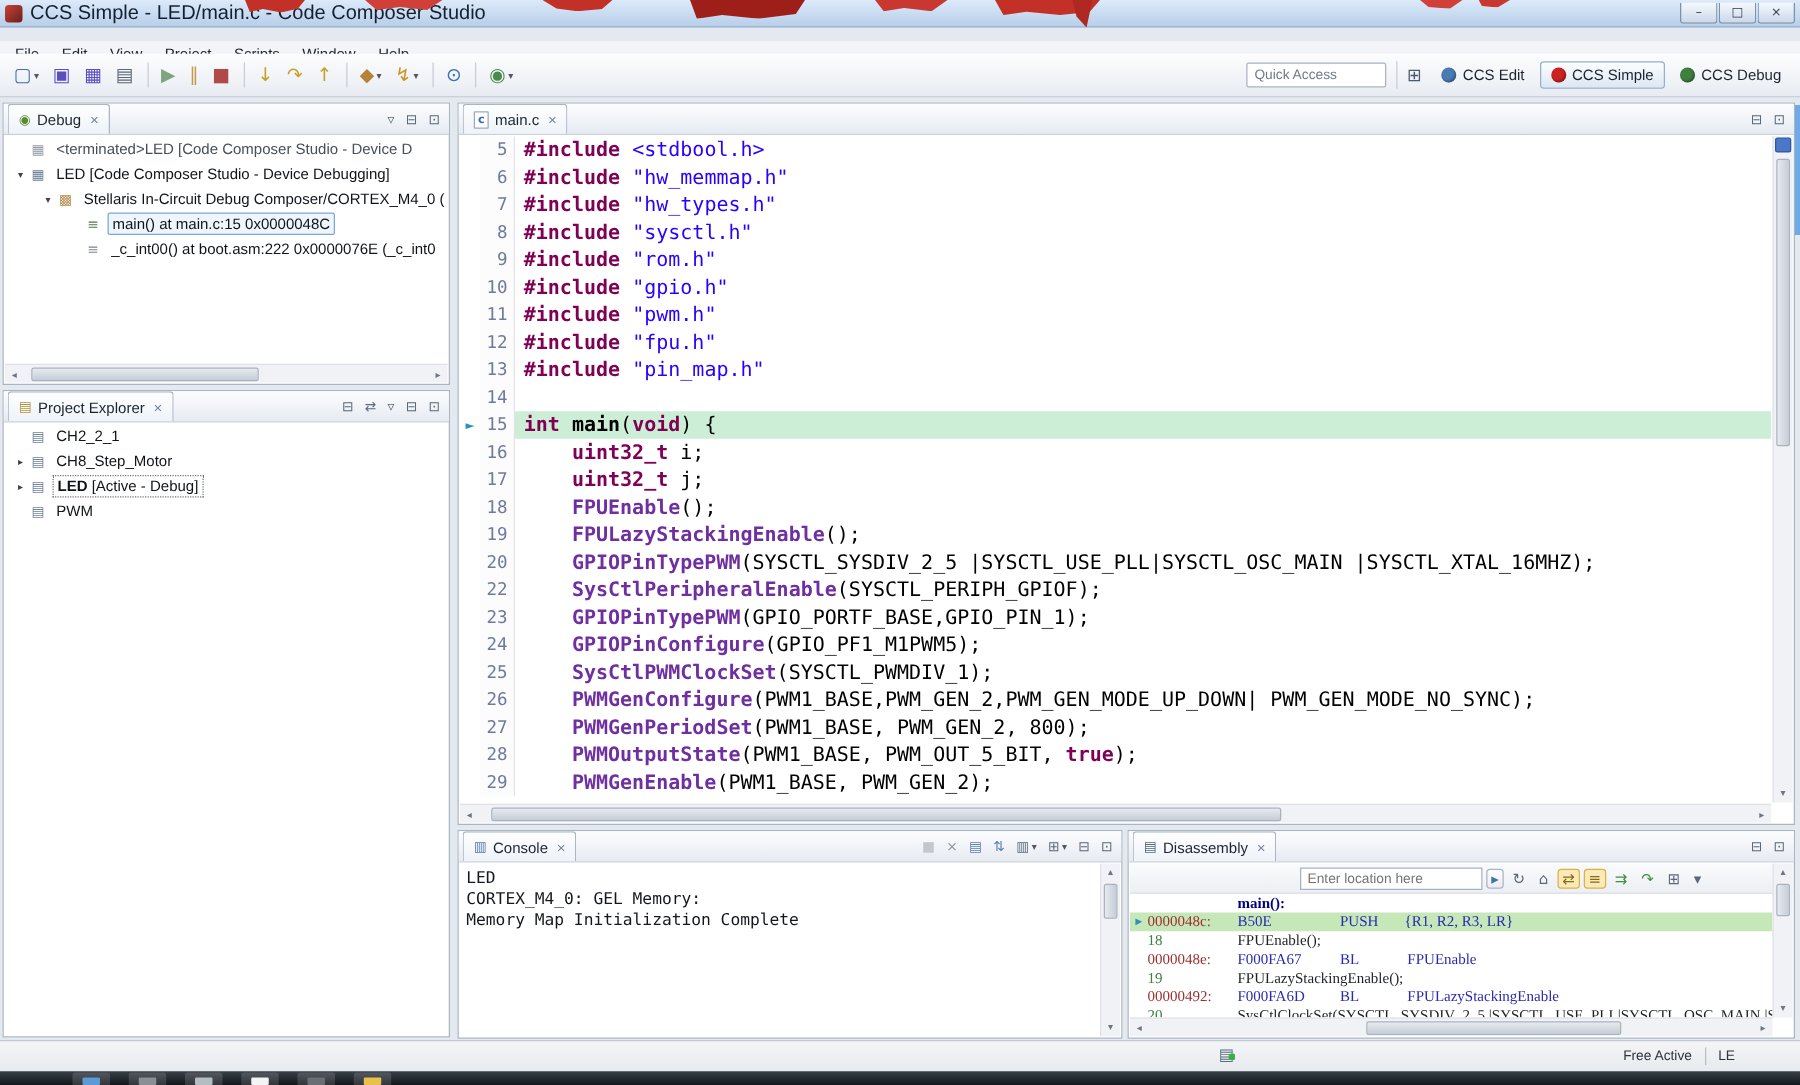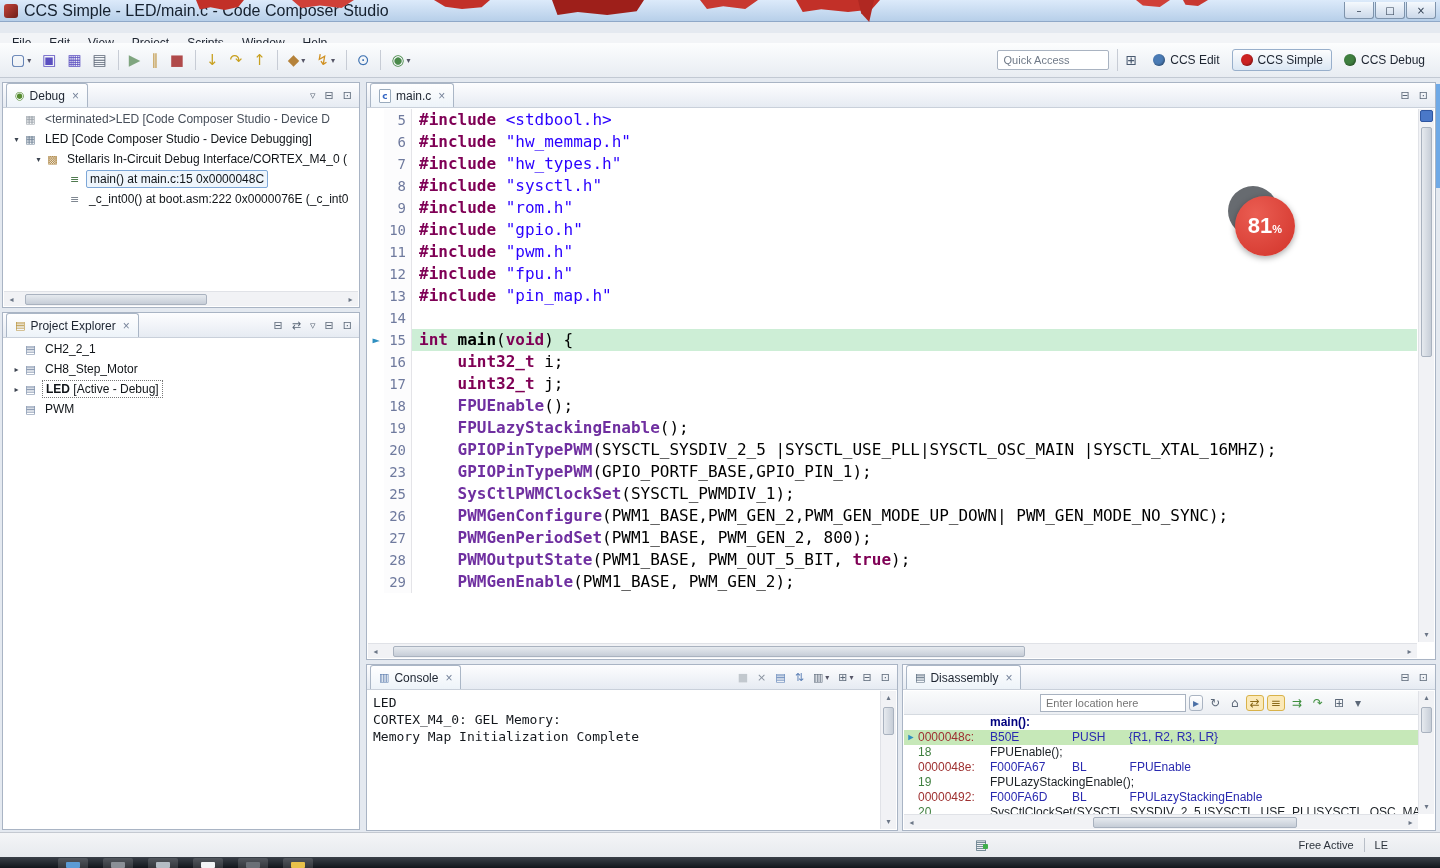--- a/index.html
+++ b/index.html
@@ -111,21 +111,21 @@
   .console-line{white-space:pre;min-height:17px;line-height:17px;color:#14181d;}
 
   
   .disasm-panel{left:902px;top:586px;width:534px;height:167px;}
   .dis-locbar{position:absolute;top:26px;left:1px;right:1px;height:24px;background:linear-gradient(#fafbfc,#eceff3);border-bottom:1px solid #d5dae0;display:flex;align-items:center;}
   .loc-input{margin-left:136px;width:146px;height:18px;border:1px solid #a8b2c0;font-size:11px;padding:0 5px;color:#555;font-family:"Liberation Sans",sans-serif;}
   .dis-locbar .icn-btn{margin-left:3px;padding:1px 3px;}
   .dis-locbar .icn-glyph{font-size:12px;}
   .icn-btn.boxed{border:1px solid #aab4c2;background:linear-gradient(#fff,#e9edf2);}
   .icn-btn.toggled{background:#fbe9b8;border:1px solid #d8b24a;}
-  .dis-body{position:absolute;top:50px;left:1px;right:17px;bottom:16px;overflow:hidden;font-family:Liberation Sans, sans-serif;font-size:12px;}
+  .dis-body{position:absolute;top:50px;left:1px;right:17px;bottom:16px;overflow:hidden;font-family:Liberation Serif, serif;font-size:12px;}
   .dis-row{display:flex;height:15px;line-height:15px;white-space:pre;}
   .dis-row.current{background:var(--disasm-current,#c6e8b8);}
   .dis-gutter{flex:0 0 14px;text-align:center;color:#2f8fc0;font-size:9px;}
   .dis-addr{flex:0 0 72px;color:#9e3030;}
   .dis-code{flex:0 0 82px;color:#2a2ab0;}
   .dis-text{color:#2a2ab0;}
   .dis-label{color:#00007f;font-weight:bold;padding-left:86px;}
   .dis-num{flex:0 0 72px;color:#3f7f3f;}
   .dis-srctext{color:#1c2126;}
   .disasm-panel .sbv{top:26px;bottom:16px;}
@@ -287,21 +287,21 @@
             <span class="tree-label dim">&lt;terminated&gt;LED [Code Composer Studio - Device D</span>
           </div>
           <div class="tree-row" style="padding-left: 6px;">
             <span class="tree-arrow">▾</span>
             <span class="tree-icon" style="color: rgb(111, 130, 150);">▦</span>
             <span class="tree-label">LED [Code Composer Studio - Device Debugging]</span>
           </div>
           <div class="tree-row" style="padding-left: 28px;">
             <span class="tree-arrow">▾</span>
             <span class="tree-icon" style="color: rgb(176, 137, 72);">▩</span>
-            <span class="tree-label">Stellaris In-Circuit Debug Interface/CORTEX_M4_0 (</span>
+            <span class="tree-label">Stellaris In-Circuit Debug Composer/CORTEX_M4_0 (</span>
           </div>
           <div class="tree-row" style="padding-left: 50px;">
             <span class="tree-arrow"></span>
             <span class="tree-icon" style="color: rgb(79, 122, 79);">≡</span>
             <span class="tree-label sel-box">main() at main.c:15 0x0000048C</span>
           </div>
           <div class="tree-row" style="padding-left: 50px;">
             <span class="tree-arrow"></span>
             <span class="tree-icon" style="color: rgb(127, 135, 145);">≡</span>
             <span class="tree-label">_c_int00() at boot.asm:222 0x0000076E (_c_int0</span>
@@ -457,22 +457,32 @@
             <span class="line-num">19</span>
             <span class="code-text"><span class="seg-pl">    </span><span class="seg-fn">FPULazyStackingEnable</span><span class="seg-pl">();</span></span>
           </div>
           <div class="code-line">
             <span class="gutter-marker"></span>
             <span class="line-num">20</span>
             <span class="code-text"><span class="seg-pl">    </span><span class="seg-fn">GPIOPinTypePWM</span><span class="seg-pl">(SYSCTL_SYSDIV_2_5 |SYSCTL_USE_PLL|SYSCTL_OSC_MAIN |SYSCTL_XTAL_16MHZ);</span></span>
           </div>
           <div class="code-line">
             <span class="gutter-marker"></span>
+            <span class="line-num">22</span>
+            <span class="code-text"><span class="seg-pl">    </span><span class="seg-fn">SysCtlPeripheralEnable</span><span class="seg-pl">(SYSCTL_PERIPH_GPIOF);</span></span>
+          </div>
+          <div class="code-line">
+            <span class="gutter-marker"></span>
             <span class="line-num">23</span>
             <span class="code-text"><span class="seg-pl">    </span><span class="seg-fn">GPIOPinTypePWM</span><span class="seg-pl">(GPIO_PORTF_BASE,GPIO_PIN_1);</span></span>
+          </div>
+          <div class="code-line">
+            <span class="gutter-marker"></span>
+            <span class="line-num">24</span>
+            <span class="code-text"><span class="seg-pl">    </span><span class="seg-fn">GPIOPinConfigure</span><span class="seg-pl">(GPIO_PF1_M1PWM5);</span></span>
           </div>
           <div class="code-line">
             <span class="gutter-marker"></span>
             <span class="line-num">25</span>
             <span class="code-text"><span class="seg-pl">    </span><span class="seg-fn">SysCtlPWMClockSet</span><span class="seg-pl">(SYSCTL_PWMDIV_1);</span></span>
           </div>
           <div class="code-line">
             <span class="gutter-marker"></span>
             <span class="line-num">26</span>
             <span class="code-text"><span class="seg-pl">    </span><span class="seg-fn">PWMGenConfigure</span><span class="seg-pl">(PWM1_BASE,PWM_GEN_2,PWM_GEN_MODE_UP_DOWN| PWM_GEN_MODE_NO_SYNC);</span></span>
@@ -654,21 +664,14 @@
         <span class="tk-dot" style="background: rgb(242, 244, 246);"></span>
       </span>
       <span class="tk-item" style="left: 238px;">
         <span class="tk-dot" style="background: rgb(106, 111, 118);"></span>
       </span>
       <span class="tk-item" style="left: 283px;">
         <span class="tk-dot" style="background: rgb(232, 193, 74);"></span>
       </span>
     </div>
 
-  <div class="overlay-badge">
-    <div class="gray-circle"></div>
-    <div class="red-circle">
-      <span class="val">81</span>
-      <span class="unit">%</span>
-    </div>
-  </div>
 
 </div>
 
 </body></html>

